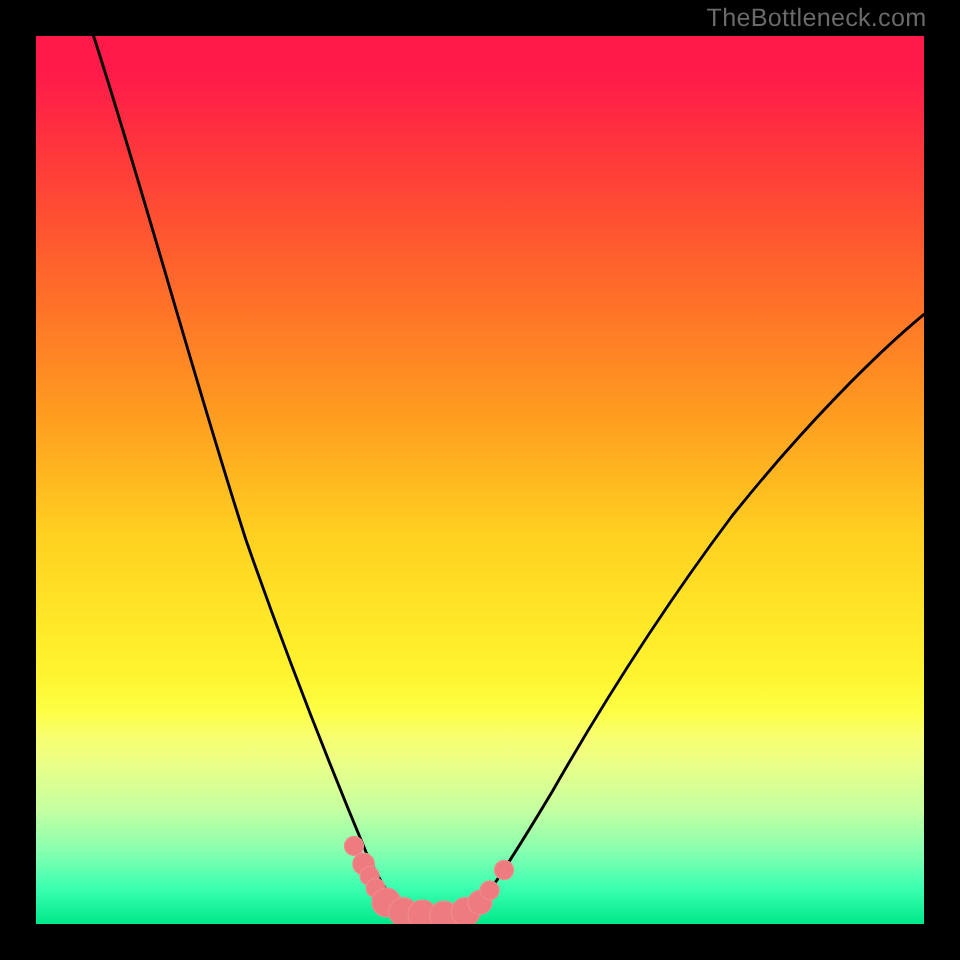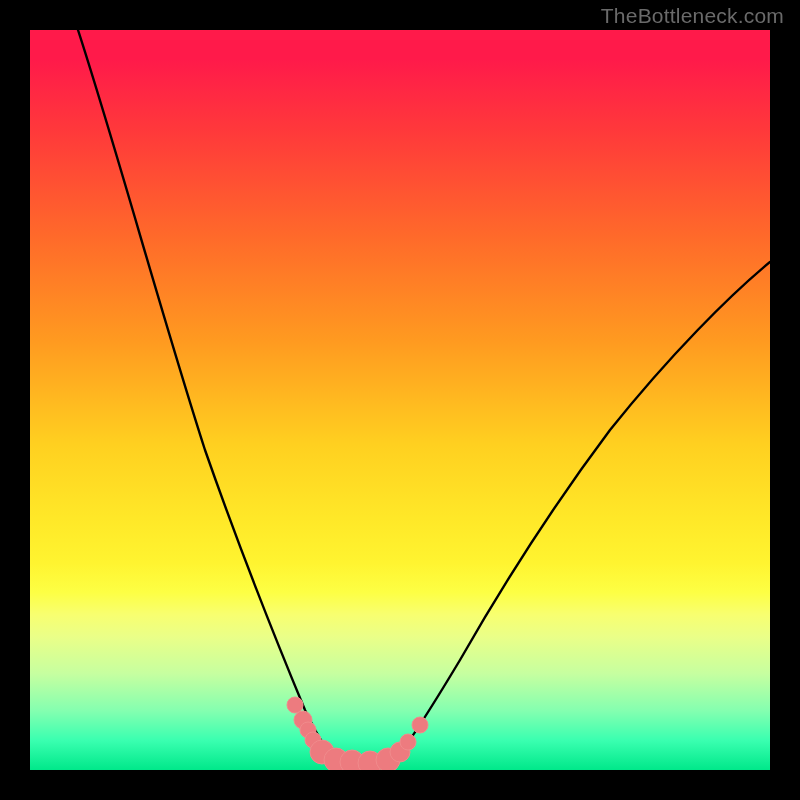--- a/index.html
+++ b/index.html
@@ -48,21 +48,21 @@
       #eaff88 82%,
       #c6ffa0 87%,
       #84ffb0 92%,
       #3affb0 96%,
       #00e88a 100%
     );
   }
   .watermark {
     position: absolute;
     top: 4px;
-    right: 16px;
+    right: 28px;
     color: #6a6a6a;
     font-size: 21px;
     letter-spacing: 0.2px;
     font-weight: 500;
     user-select: none;
   }
   svg.curves {
     position: absolute;
     left: 0;
     top: 0;

